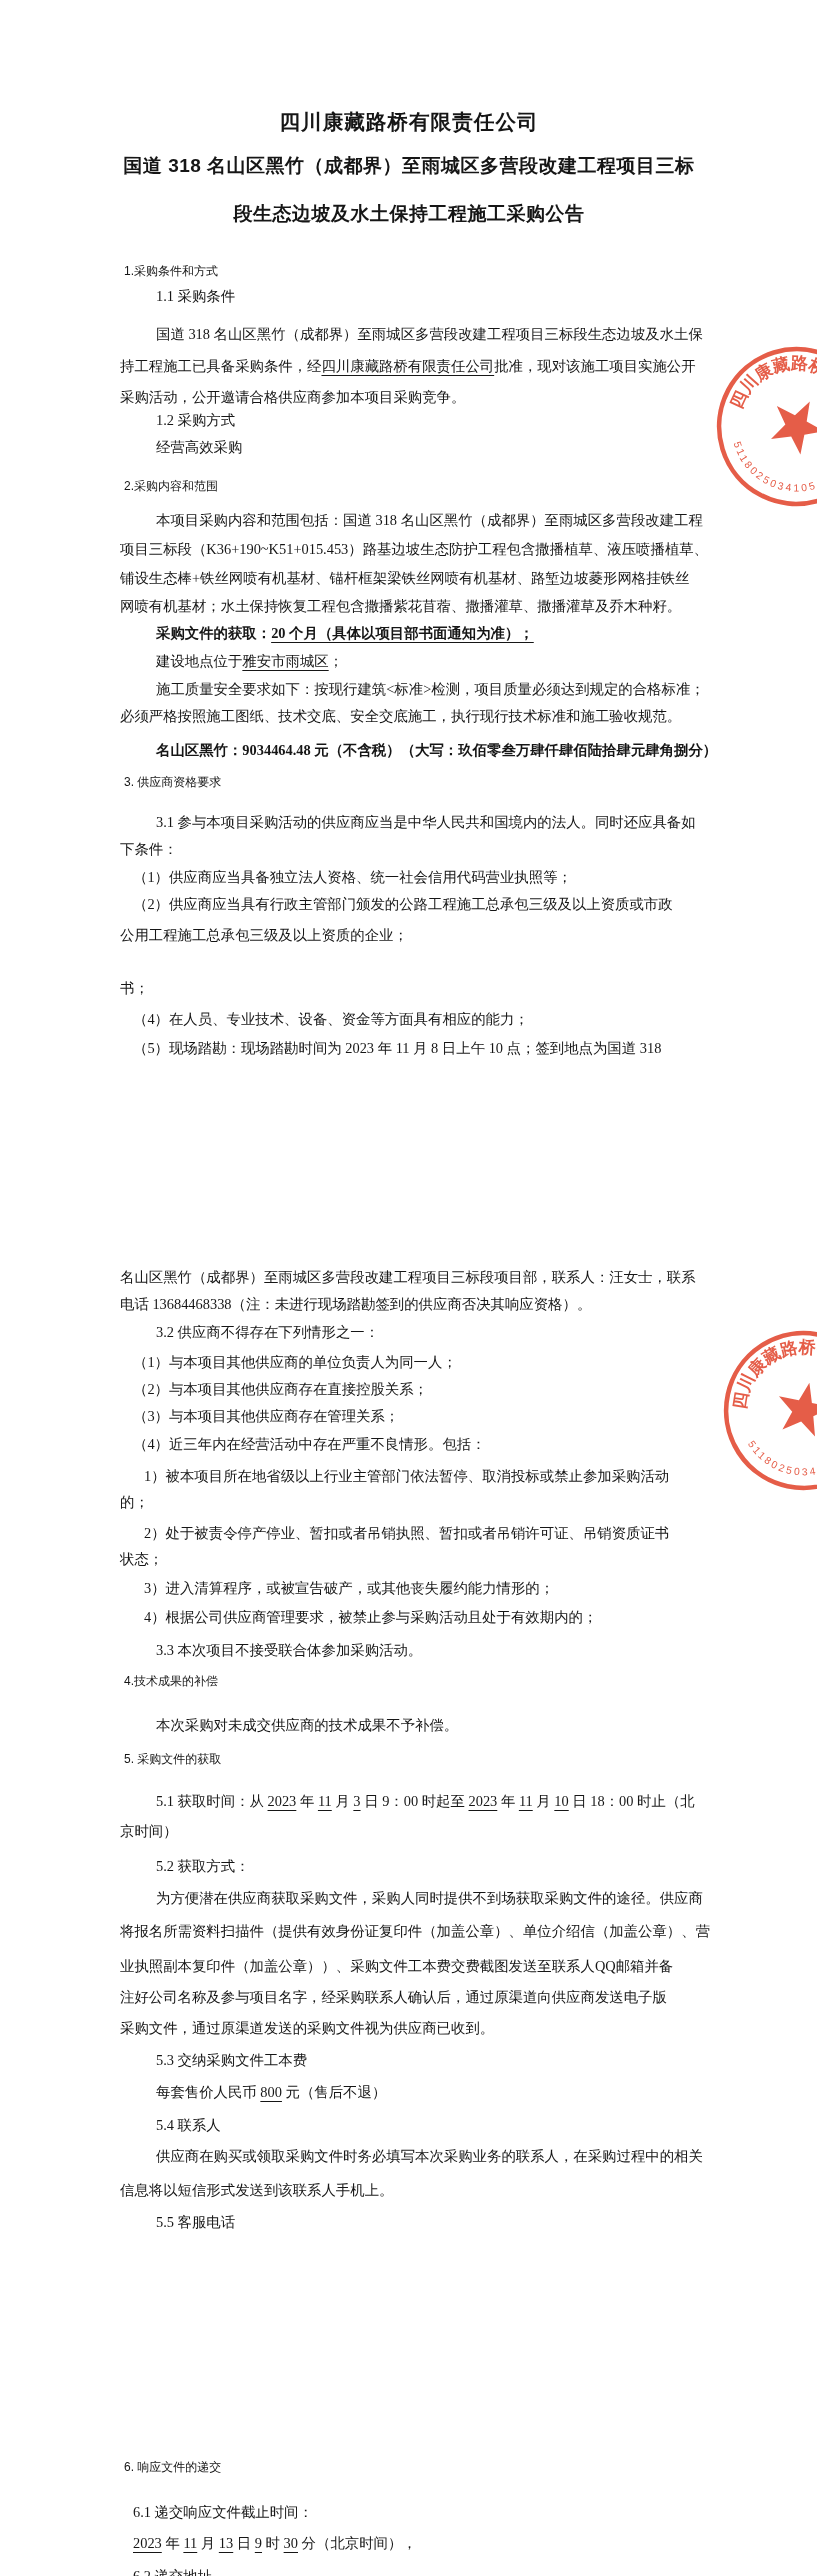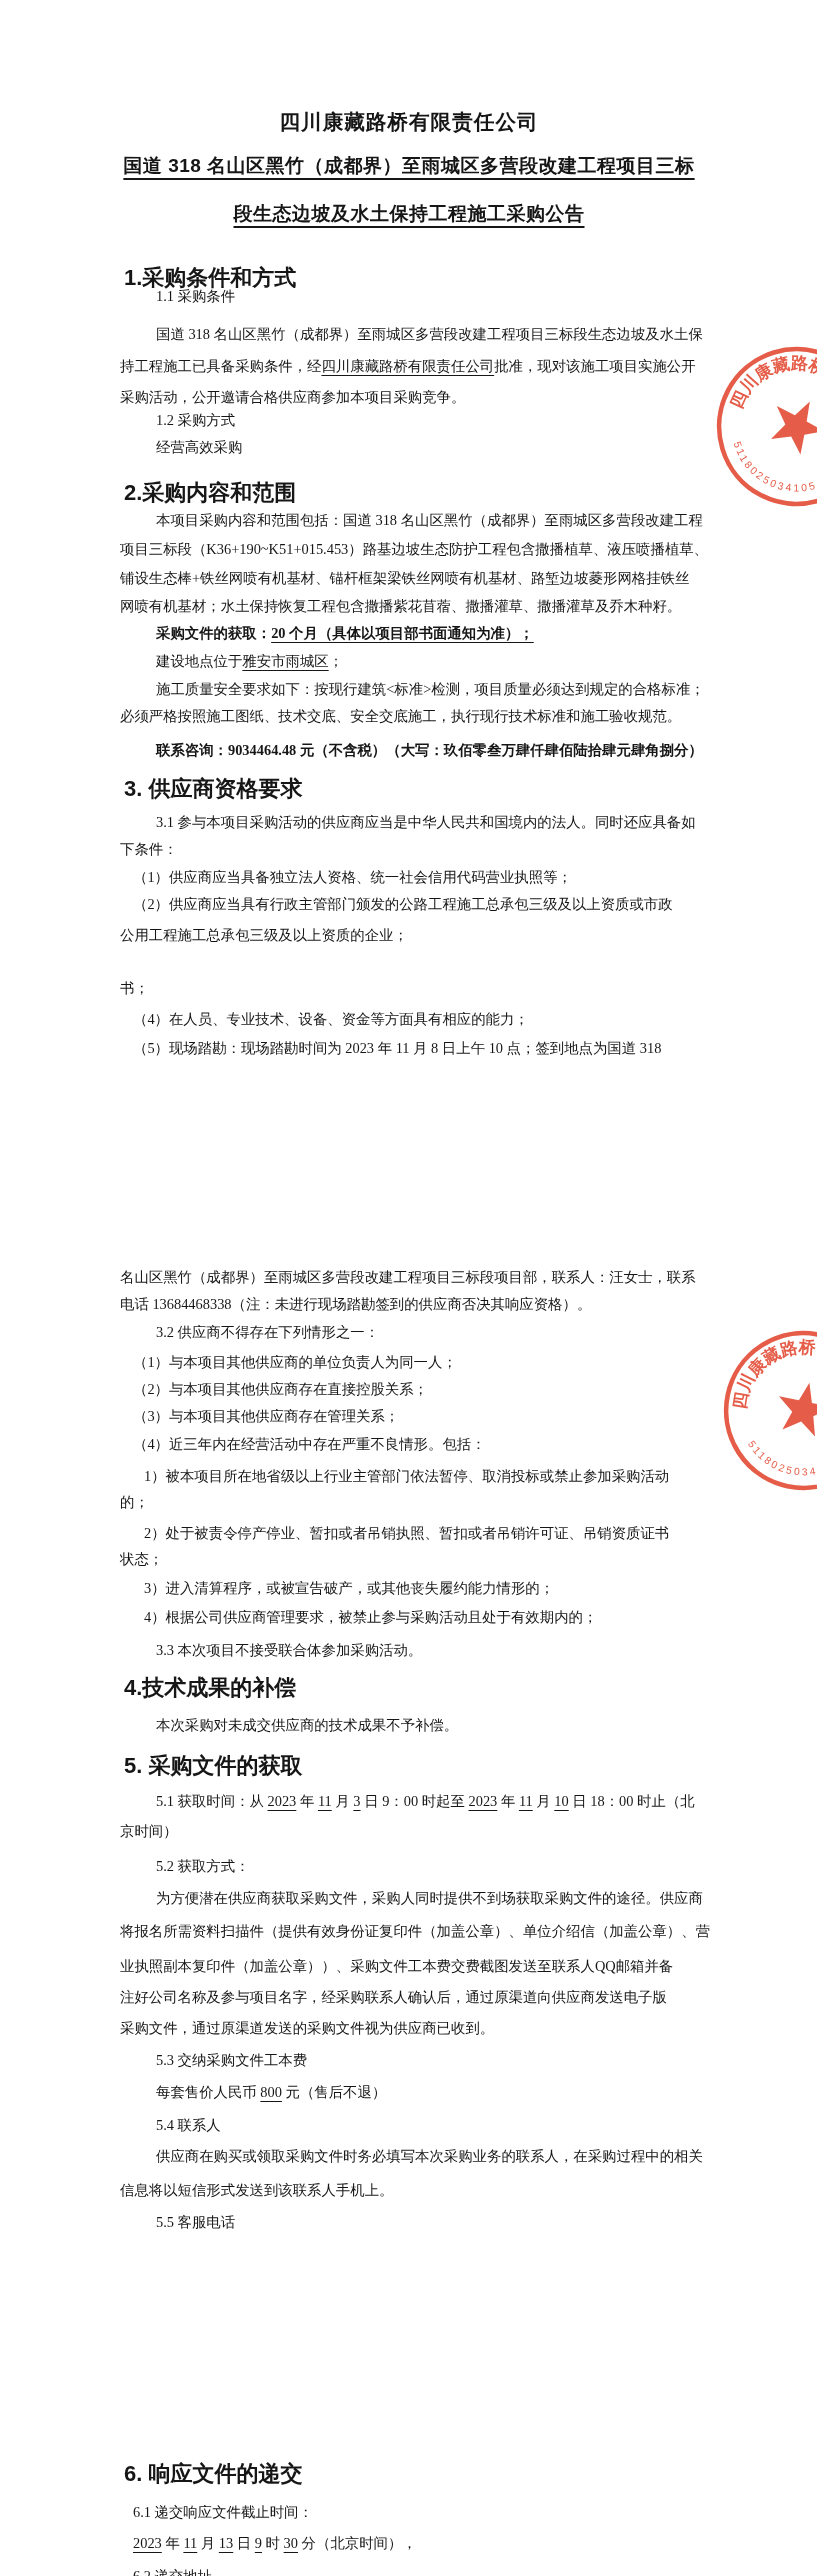--- a/index.html
+++ b/index.html
@@ -4,26 +4,26 @@
 <style>
   html,body{margin:0;padding:0;background:#e9e9e9;}
   .canvas{position:relative;width:818px;height:3468px;background:#ffffff;overflow:hidden;
           font-family:"Liberation Serif",serif;color:#161616;}
   .ln{position:absolute;left:124px;line-height:1.25;font-size:14.4px;white-space:pre;}
   .center{left:0;width:818px;text-align:center;}
   .sans{font-family:"Liberation Sans",sans-serif;}
   .b{font-weight:bold;}
   .t-org{font-size:20.6px;letter-spacing:1px;}
   .t-main{font-size:19px;letter-spacing:0.5px;}
-  .h{font-family:"Liberation Sans",sans-serif;font-weight:bold;font-size:22px;}
+  .h{font-family:"Liberation Sans",sans-serif;font-weight:normal;font-size:12px;}
   .i1{left:156px;}   
   .i2{left:133px;}   
   .i3{left:144px;}   
   .u{text-decoration:underline;text-decoration-thickness:1px;text-underline-offset:4.1px;}
-  .u3{text-decoration:underline;text-decoration-thickness:1.5px;text-underline-offset:6.2px;}
+  .u3{text-decoration-thickness:1.5px;text-underline-offset:6.2px;}
   .seal{position:absolute;opacity:.88;mix-blend-mode:multiply;pointer-events:none;}
 </style>
 </head>
 <body>
 
 <div class="canvas">
 
   <div class="ln center t-org b sans" style="top:109px">四川康藏路桥有限责任公司</div>
   <div class="ln center t-main b sans u3" style="top:154px">国道 318 名山区黑竹（成都界）至雨城区多营段改建工程项目三标</div>
   <div class="ln center t-main b sans u3" style="top:202px">段生态边坡及水土保持工程施工采购公告</div>
@@ -38,21 +38,21 @@
 
   <div class="ln h" style="top:479px">2.采购内容和范围</div>
   <div class="ln i1" style="top:511px">本项目采购内容和范围包括：国道 318 名山区黑竹（成都界）至雨城区多营段改建工程</div>
   <div class="ln" style="top:540px;left:120px">项目三标段（K36+190~K51+015.453）路基边坡生态防护工程包含撒播植草、液压喷播植草、</div>
   <div class="ln" style="top:569px;left:120px">铺设生态棒+铁丝网喷有机基材、锚杆框架梁铁丝网喷有机基材、路堑边坡菱形网格挂铁丝</div>
   <div class="ln" style="top:597px;left:120px">网喷有机基材；水土保持恢复工程包含撒播紫花苜蓿、撒播灌草、撒播灌草及乔木种籽。</div>
   <div class="ln i1" style="top:624px"><span class="b">采购文件的获取：</span><span class="b u">20 个月（具体以项目部书面通知为准）；</span></div>
   <div class="ln i1" style="top:652px"><span>建设地点位于</span><span class="u">雅安市雨城区</span><span>；</span></div>
   <div class="ln i1" style="top:680px">施工质量安全要求如下：按现行建筑&lt;标准&gt;检测，项目质量必须达到规定的合格标准；</div>
   <div class="ln" style="top:707px;left:120px">必须严格按照施工图纸、技术交底、安全交底施工，执行现行技术标准和施工验收规范。</div>
-  <div class="ln i1" style="top:741px"><span class="b">联系咨询：</span><span class="b">9034464.48 元（不含税）（大写：玖佰零叁万肆仟肆佰陆拾肆元肆角捌分）</span></div>
+  <div class="ln i1" style="top:741px"><span class="b">名山区黑竹：</span><span class="b">9034464.48 元（不含税）（大写：玖佰零叁万肆仟肆佰陆拾肆元肆角捌分）</span></div>
 
   <div class="ln h" style="top:775px">3. 供应商资格要求</div>
   <div class="ln i1" style="top:813px">3.1 参与本项目采购活动的供应商应当是中华人民共和国境内的法人。同时还应具备如</div>
   <div class="ln" style="top:840px;left:120px">下条件：</div>
   <div class="ln i2" style="top:868px">（1）供应商应当具备独立法人资格、统一社会信用代码营业执照等；</div>
   <div class="ln i2" style="top:895px">（2）供应商应当具有行政主管部门颁发的公路工程施工总承包三级及以上资质或市政</div>
   <div class="ln" style="top:926px;left:120px">公用工程施工总承包三级及以上资质的企业；</div>
   <div class="ln" style="top:979px;left:120px">书；</div>
   <div class="ln i2" style="top:1010px">（4）在人员、专业技术、设备、资金等方面具有相应的能力；</div>
   <div class="ln i2" style="top:1039px">（5）现场踏勘：现场踏勘时间为 2023 年 11 月 8 日上午 10 点；签到地点为国道 318</div>

